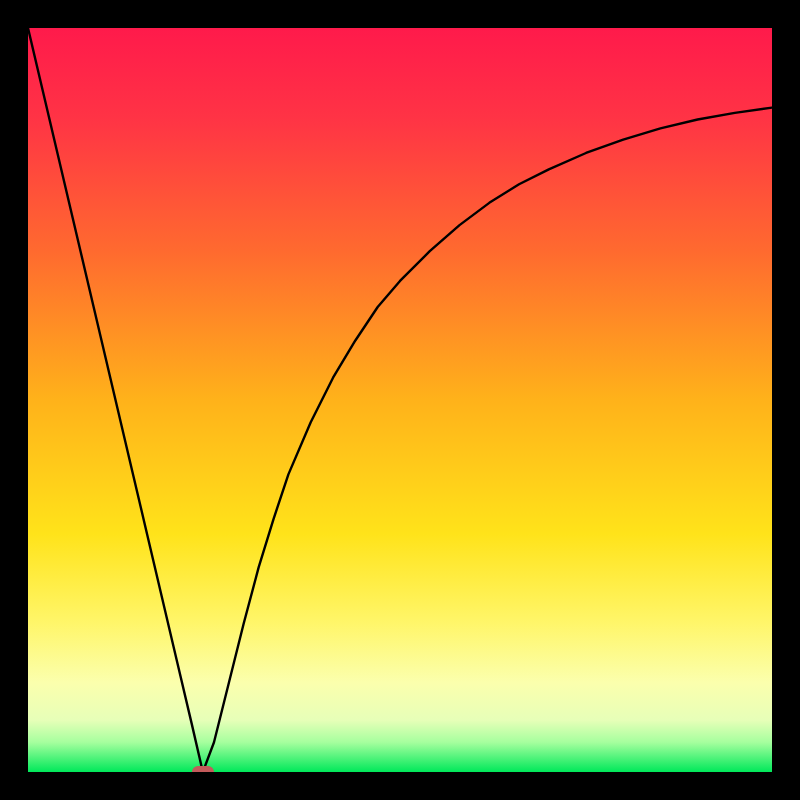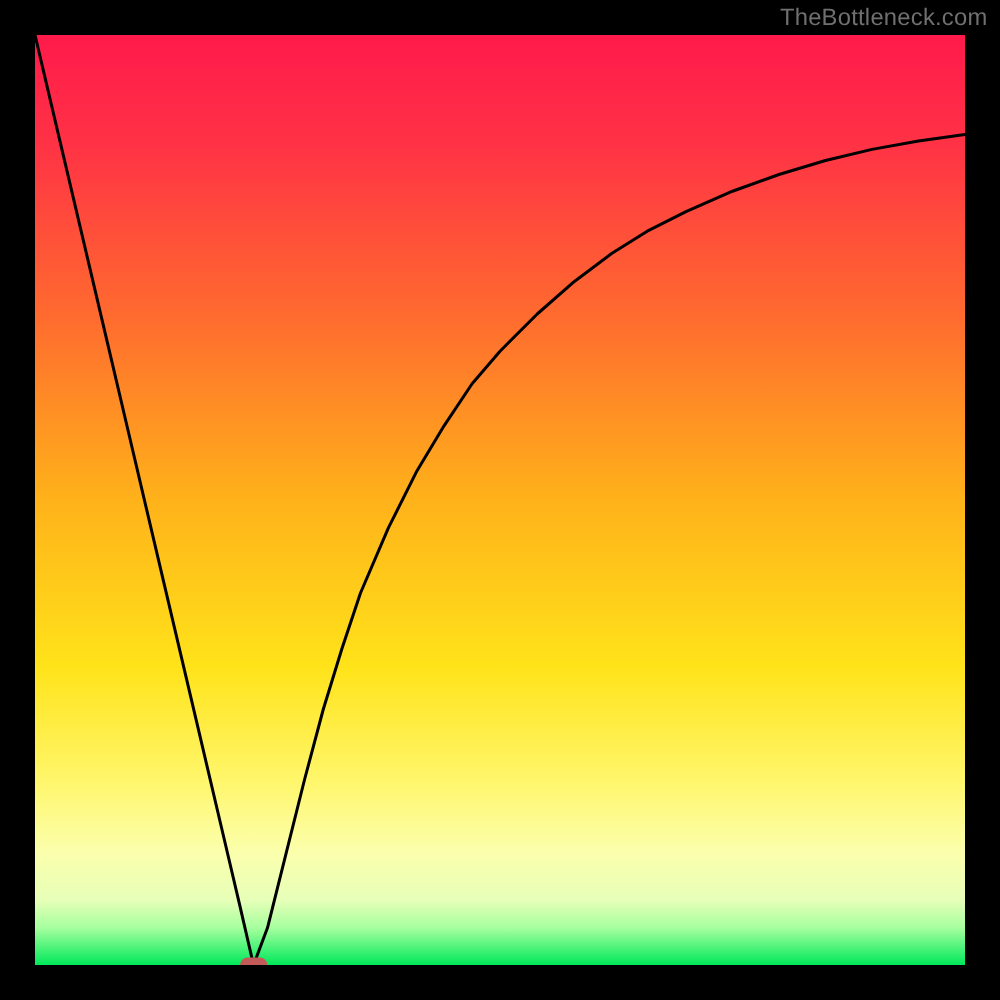--- a/index.html
+++ b/index.html
@@ -77,15 +77,14 @@
     </svg>
 
     <svg class="curve" viewBox="0 0 744 744" preserveAspectRatio="none">
       <path id="curve-path" d="M0.00 0.00 L14.88 63.24 L29.76 126.48 L44.64 189.72 L59.52 252.96 L74.40 316.20 L89.28 379.44 L104.16 442.68 L119.04 505.92 L133.92 569.16 L148.80 632.40 L163.68 695.64 L174.84 744.00 L186.00 714.24 L200.88 654.72 L215.76 595.20 L230.64 539.40 L245.52 491.04 L260.40 446.40 L282.72 394.32 L305.04 349.68 L327.36 312.48 L349.68 279.00 L372.00 252.96 L401.76 223.20 L431.52 197.16 L461.28 174.84 L491.04 156.24 L520.80 141.36 L558.00 124.99 L595.20 111.60 L632.40 100.44 L669.60 91.51 L706.80 84.82 L744.00 79.61" fill="none" stroke="#000" stroke-width="2.4" stroke-linejoin="round" stroke-linecap="round"></path>
     </svg>
 
     <div id="marker" class="marker" style="left: 174.84px; top: 744px;"></div>
 
   </div>
 
-  <div class="watermark">TheBottleneck.com</div>
 
 </div>
 
 </body></html>

